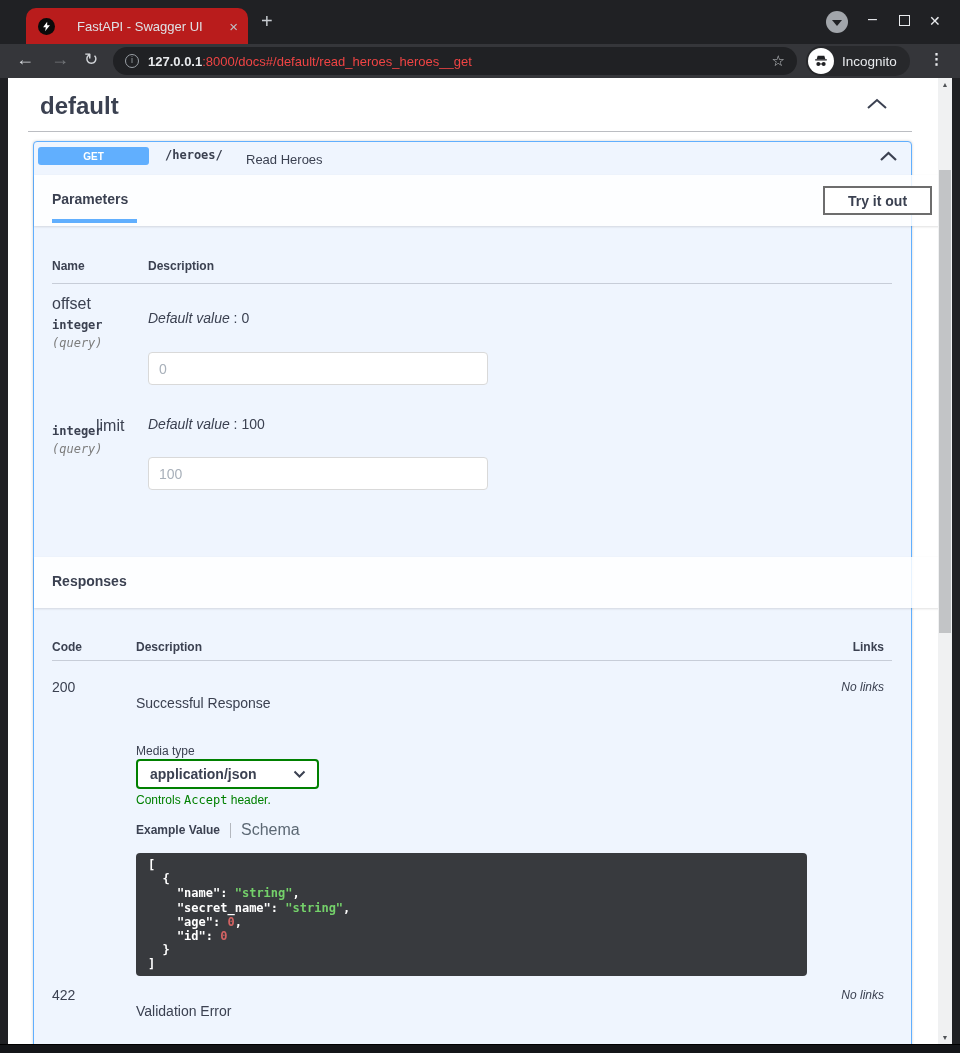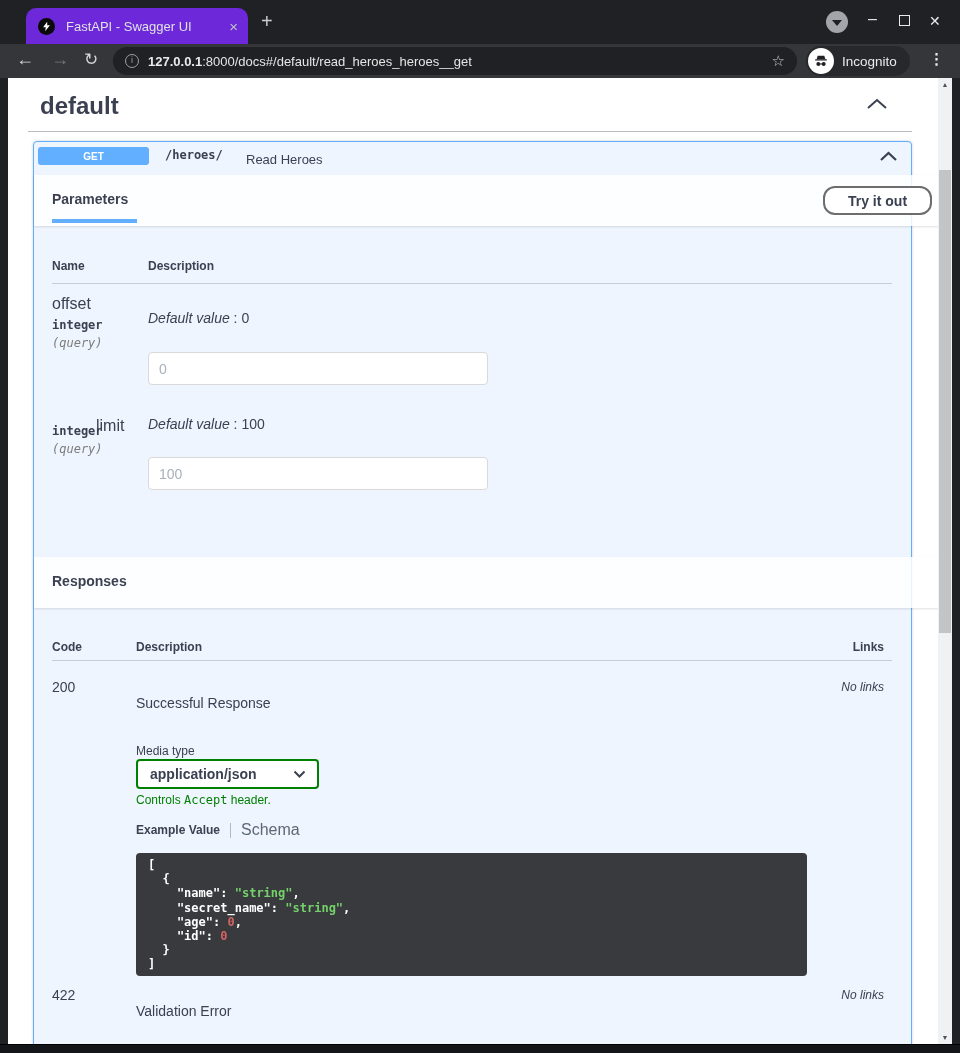--- a/index.html
+++ b/index.html
@@ -1,22 +1,22 @@
 <!DOCTYPE html>
 <html><head>
 <meta charset="utf-8">
 <style>
   * { margin:0; padding:0; box-sizing:border-box; }
   html,body { width:960px; height:1053px; }
   body { font-family:"Liberation Sans",sans-serif; background:#202124; overflow:hidden; position:relative; }
 
   
   .tabstrip { position:absolute; left:0; top:0; width:960px; height:44px; background:#202124; }
-  .tab { position:absolute; left:26px; top:8px; width:222px; height:36px; background:#6d28d9;
-         border-radius:10px 10px 0 0; display:flex; align-items:center; padding:0 10px 0 12px; gap:11px; }
+  .tab { position:absolute; left:26px; top:8px; width:222px; height:36px; background:#b91c1c;
+         border-radius:10px 10px 0 0; display:flex; align-items:center; padding:0 10px 0 12px; gap:22px; }
   .favicon { width:17px; height:17px; border-radius:50%; background:#0a0a0a; display:flex;
              align-items:center; justify-content:center; flex:0 0 17px; }
   .tab-title { color:#dfe1e5; font-size:13px; flex:1; white-space:nowrap; overflow:hidden; }
   .tab-close { color:#bdc1c6; font-size:15px; line-height:15px; cursor:default; }
   .newtab { position:absolute; left:261px; top:10px; color:#c8ccd0; font-size:20px; font-weight:400; }
   .menu-circle { position:absolute; left:826px; top:11px; width:22px; height:22px; border-radius:50%;
                  background:#a2a6ab; }
   .menu-circle .tri { position:absolute; left:6px; top:9px; width:0; height:0;
                       border-left:5px solid transparent; border-right:5px solid transparent;
                       border-top:6px solid #202124; }
@@ -27,21 +27,21 @@
   .toolbar { position:absolute; left:0; top:44px; width:960px; height:34px; background:#35363a; }
   .nav-back { position:absolute; left:16px; top:5px; color:#d2d5d9; font-size:18px; }
   .nav-fwd  { position:absolute; left:51px; top:5px; color:#75787c; font-size:18px; }
   .nav-reload { position:absolute; left:84px; top:5px; color:#d2d5d9; font-size:17px; }
   .urlbar { position:absolute; left:113px; top:47px; width:684px; height:28px; background:#202124;
             border-radius:14px; display:flex; align-items:center; padding:0 12px; gap:9px; }
   .info-icon { width:14px; height:14px; border:1.3px solid #9aa0a6; border-radius:50%; color:#9aa0a6;
                font-size:9px; line-height:11px; text-align:center; flex:0 0 14px; }
   .url-text { font-size:13px; white-space:nowrap; overflow:hidden; flex:1; }
   .url-host { color:#e8eaed; font-weight:bold; }
-  .url-rest { color:#e5e5e5;text-align:center; }
+  .url-rest { color:#ef4444;text-align:center; }
   .star { color:#c7cacd; font-size:15px; }
   .incog { position:absolute; left:806px; top:46px; height:30px; background:#27282b; border-radius:15px;
            display:flex; align-items:center; gap:8px; padding:0 13px 0 2px; }
   .incog-circle { width:26px; height:26px; border-radius:50%; background:#ffffff; display:flex;
                   align-items:center; justify-content:center; }
   .incog-label { color:#e8eaed; font-size:13.5px; }
   .kebab { position:absolute; left:929px; top:50px; color:#e8eaed; font-size:15px; font-weight:bold;
            letter-spacing:0; }
 
   
@@ -62,21 +62,21 @@
   .op-summary { position:absolute; left:212px; top:10px; font-size:13px; color:#3b4151; }
   .op-chevron { position:absolute; right:13px; top:9px; }
 
   .sec-header { position:absolute; left:0; width:917px; height:51px; background:rgba(255,255,255,.85);
                 box-shadow:0 1px 2px rgba(0,0,0,.12); }
   .params-header { top:33px; }
   .resp-header { top:415px; }
   .ph-title { position:absolute; left:18px; top:16px; font-size:14px; font-weight:bold; color:#3b4151; }
   .ph-underline { position:absolute; left:18px; top:44px; width:85px; height:4px; background:#61affe; }
   .tryout { position:absolute; right:19px; top:11px; width:109px; height:29px; background:#fff;
-            border:2px solid #6d6d6d; border-radius:12px; font-size:14px; font-weight:bold; color:#3b4151;
+            border:2px solid #6d6d6d; border-radius:0; font-size:14px; font-weight:bold; color:#3b4151;
             display:flex; align-items:center; justify-content:center; }
 
   .colhead { position:absolute; font-size:12px; font-weight:bold; color:#3b4151; }
   .thin-div { position:absolute; left:18px; width:840px; height:1px; background:rgba(59,65,81,.22); }
 
   .param-name { position:absolute; left:18px; font-size:16px; color:#3b4151; }
   .param-type { position:absolute; left:18px; font-family:"DejaVu Sans Mono",monospace; font-weight:bold;
                 font-size:12px; color:#3b4151; }
   .param-in { position:absolute; left:18px; font-family:"DejaVu Sans Mono",monospace; font-style:italic;
               font-size:12px; color:#7d7d7d; }

